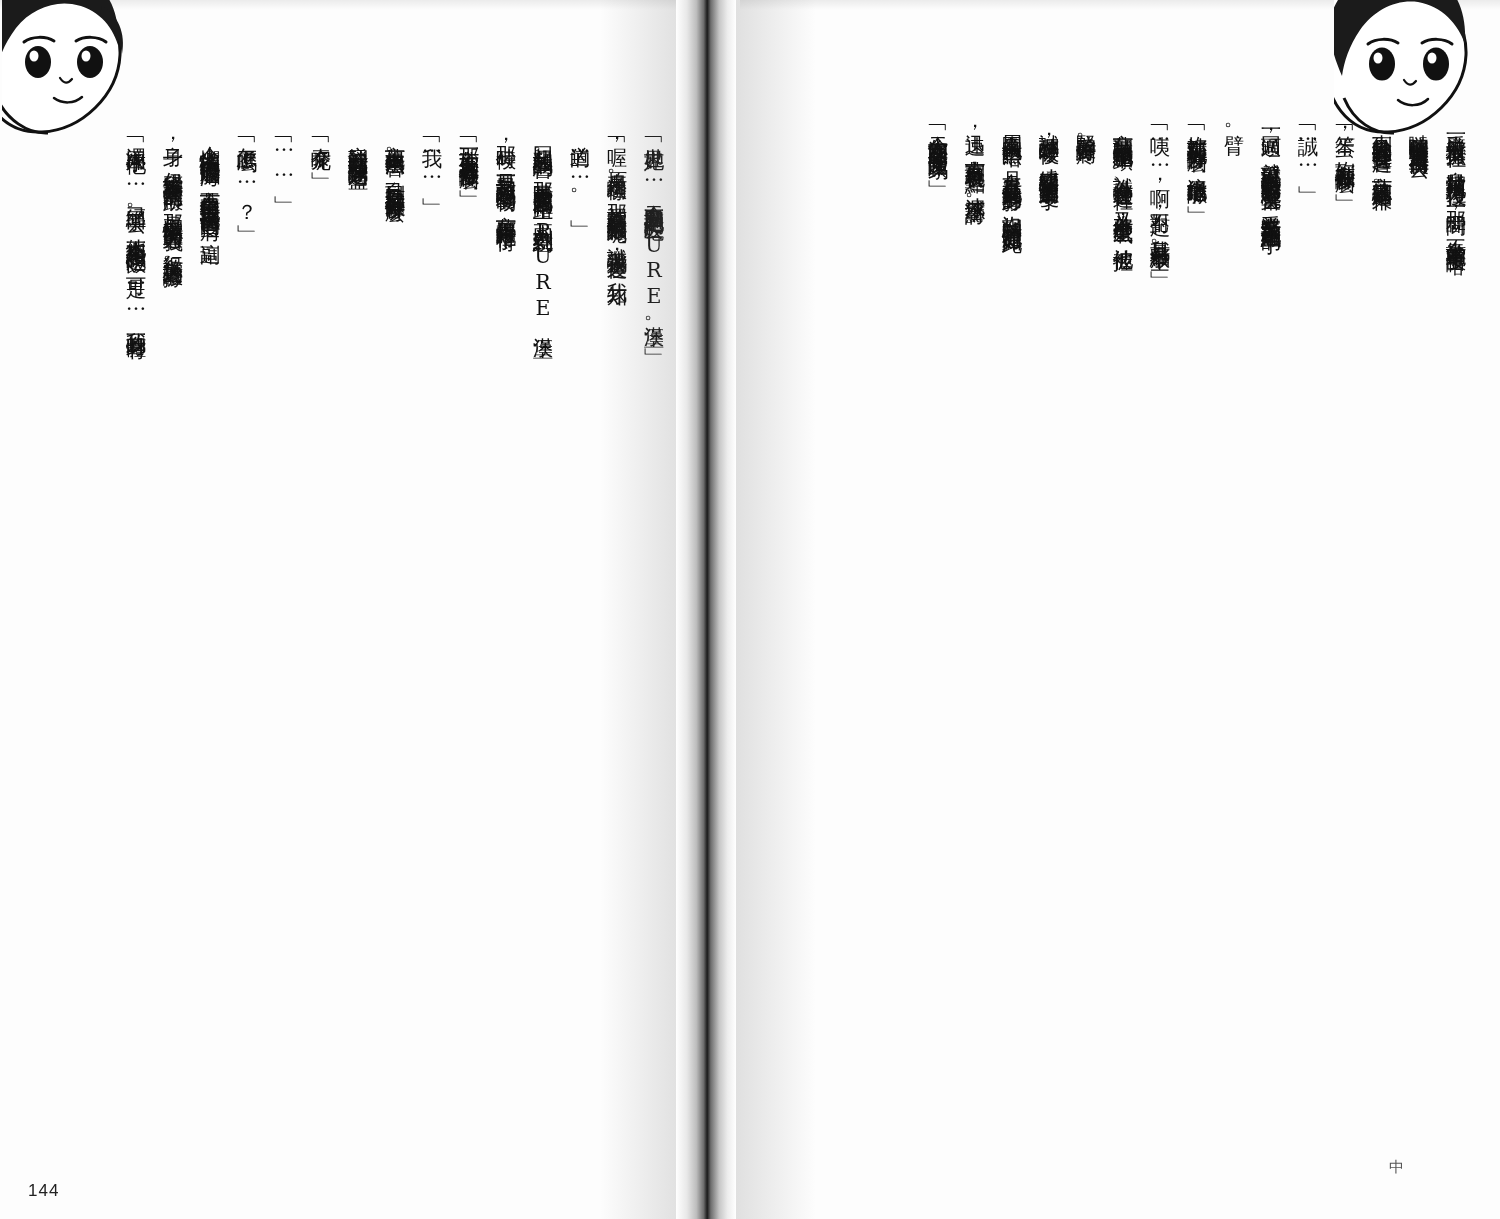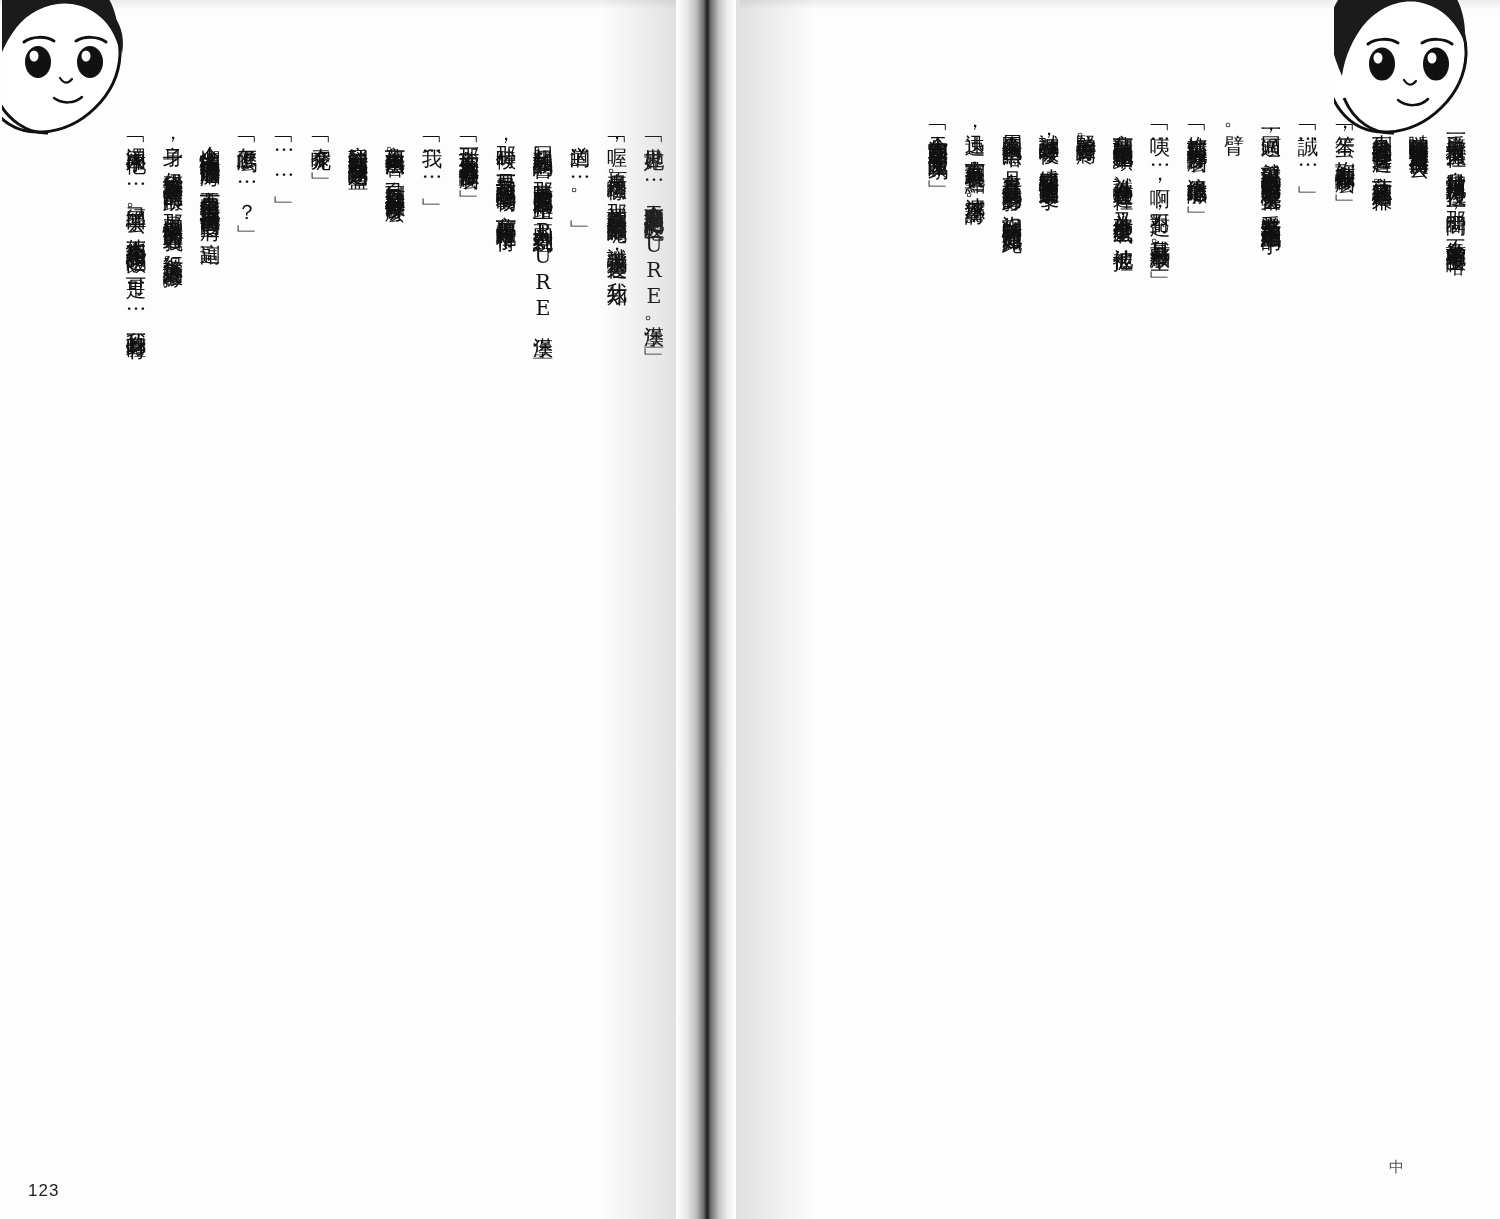--- a/index.html
+++ b/index.html
@@ -152,21 +152,21 @@
         <div class="col">言葉根本無法回答。自己到底是待在這裡做什麼呀？</div>
         <div class="col">寂靜的沉默在言葉與誠之間迴盪。</div>
         <div class="col">「泰介呢？」</div>
         <div class="col">「……」</div>
         <div class="col">「怎麼了嗎……？」</div>
         <div class="col">令人懼怕的記憶再度閃過腦海，言葉不由得顫抖地反手摟抱住自己的雙肩。這副</div>
         <div class="col">身子，仍殘留許多泰介暴虐的痕跡。那是假以愛情的偉大名義，行逞慾之實的證據。</div>
         <div class="col">「澤永同學他……已經回去了。他本來想約我一起吃飯，可是……我的身體有一</div>
       </div>
 
-    <div class="page-num">123</div>
+    <div class="page-num">144</div>
   </div>
 
   <div class="spine-shadow-l"></div>
   <div class="spine"></div>
   <div class="spine-shadow-r"></div>
 
   <div class="page-half right-half">
 
     <div class="chibi" style="right:16px; top:0px;">
       <svg width="150" height="145" viewBox="0 0 150 145" xmlns="http://www.w3.org/2000/svg">

